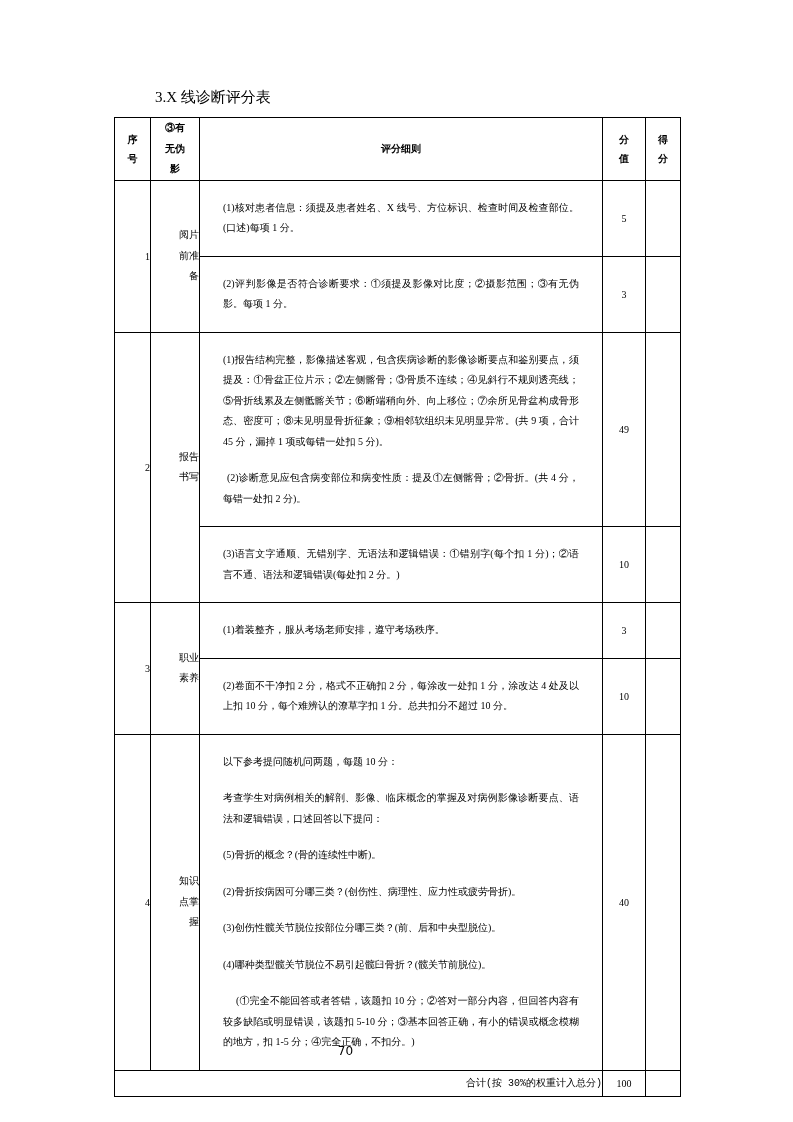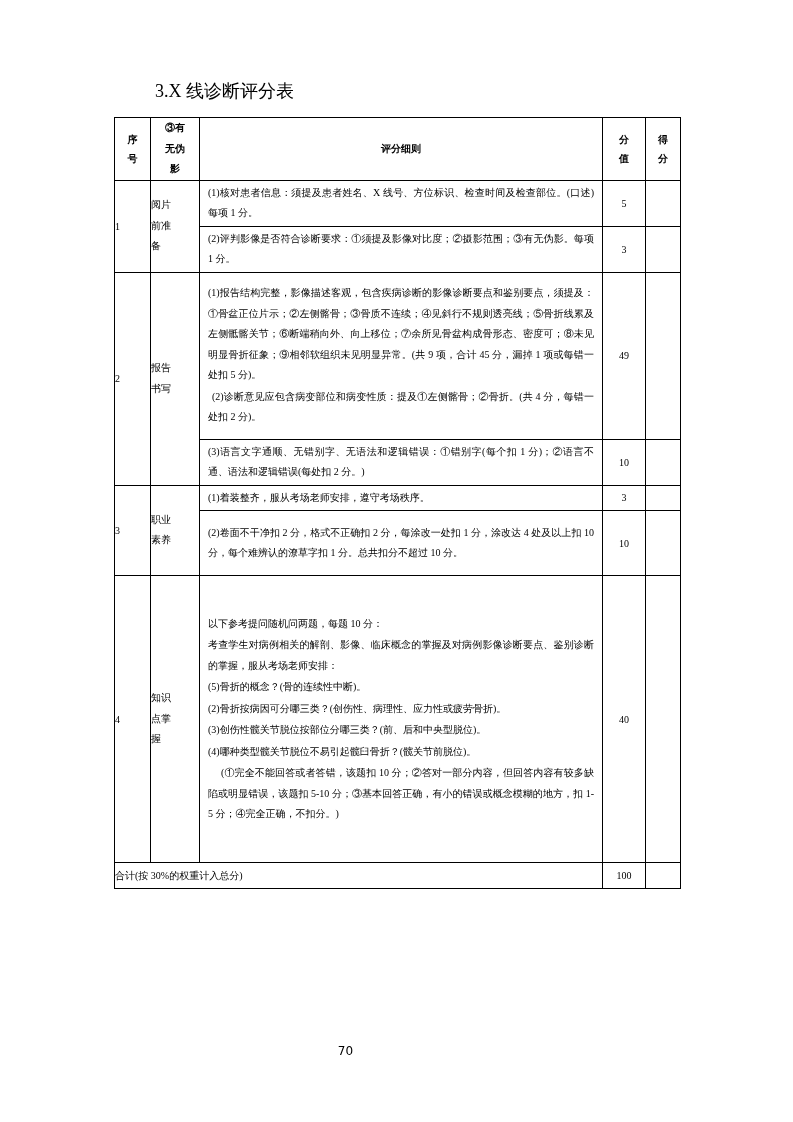--- a/index.html
+++ b/index.html
@@ -10,22 +10,22 @@
   body {
     width: 793px;
     height: 1122px;
     position: relative;
     font-family: "Liberation Serif", "DejaVu Serif", serif;
     color: #000000;
   }
   .doc-title {
     position: absolute;
     left: 155px;
-    top: 81px;
-    font-size: 18px;
+    top: 87px;
+    font-size: 15px;
     line-height: 20px;
     white-space: nowrap;
   }
   table.score-table {
     position: absolute;
     left: 114px;
     top: 117px;
     width: 566px;
     border-collapse: collapse;
     table-layout: fixed;
@@ -37,40 +37,40 @@
     vertical-align: middle;
     font-weight: normal;
   }
   .score-table th {
     font-weight: bold;
     text-align: center;
     line-height: 19px;
   }
   .wrap-1 { display: inline-block; width: 1.05em; line-height: 19px; }
   .wrap-2 { display: inline-block; width: 2.1em; line-height: 20.5px; }
-  .cell-center { text-align: left; }
+  .cell-center { text-align: right; }
   td.criteria {
     padding: 1px 7px;
     text-align: justify;
     line-height: 20.5px;
   }
-  td.criteria p { margin: 1px; font-family: Liberation Serif, serif; }
+  td.criteria p { margin: 16px; font-family: Liberation Serif, serif; }
   p.indent-sm { text-indent: 0.4em; }
   p.indent-md { text-indent: 1.3em; }
   td.score-val, td.obtained { text-align: center; }
   tr.h-header  { height: 40px; }
   tr.h-r1a { height: 43px; }
   tr.h-r1b { height: 42px; }
   tr.h-r2a { height: 167px; }
   tr.h-r2b { height: 41px; }
   tr.h-r3a { height: 25px; }
   tr.h-r3b { height: 65px; }
   tr.h-r4  { height: 287px; }
   tr.h-total { height: 26px; }
-  td.total-label { text-align: left; }
+  td.total-label { text-align: right; font-family: Liberation Mono, monospace; }
   .page-number {
     position: absolute;
     left: 0;
     top: 1044px;
     width: 691px;
     text-align: center;
     font-size: 12px;
     font-family: "DejaVu Sans", "Liberation Sans", sans-serif;
   }
 </style>
@@ -146,21 +146,21 @@
       </td>
       <td class="score-val">10</td>
       <td class="obtained"></td>
     </tr>
 
     <tr class="h-r4">
       <td class="cell-center">4</td>
       <td class="cell-center"><span class="wrap-2">知识点掌握</span></td>
       <td class="criteria">
         <p>以下参考提问随机问两题，每题 10 分：</p>
-        <p>考查学生对病例相关的解剖、影像、临床概念的掌握及对病例影像诊断要点、鉴别诊断的掌握，服从考场老师安排：</p>
+        <p>考查学生对病例相关的解剖、影像、临床概念的掌握及对病例影像诊断要点、语法和逻辑错误，口述回答以下提问：</p>
         <p>(5)骨折的概念？(骨的连续性中断)。</p>
         <p>(2)骨折按病因可分哪三类？(创伤性、病理性、应力性或疲劳骨折)。</p>
         <p>(3)创伤性髋关节脱位按部位分哪三类？(前、后和中央型脱位)。</p>
         <p>(4)哪种类型髋关节脱位不易引起髋臼骨折？(髋关节前脱位)。</p>
         <p class="indent-md">(①完全不能回答或者答错，该题扣 10 分；②答对一部分内容，但回答内容有较多缺陷或明显错误，该题扣 5-10 分；③基本回答正确，有小的错误或概念模糊的地方，扣 1-5 分；④完全正确，不扣分。)</p>
       </td>
       <td class="score-val">40</td>
       <td class="obtained"></td>
     </tr>
 

